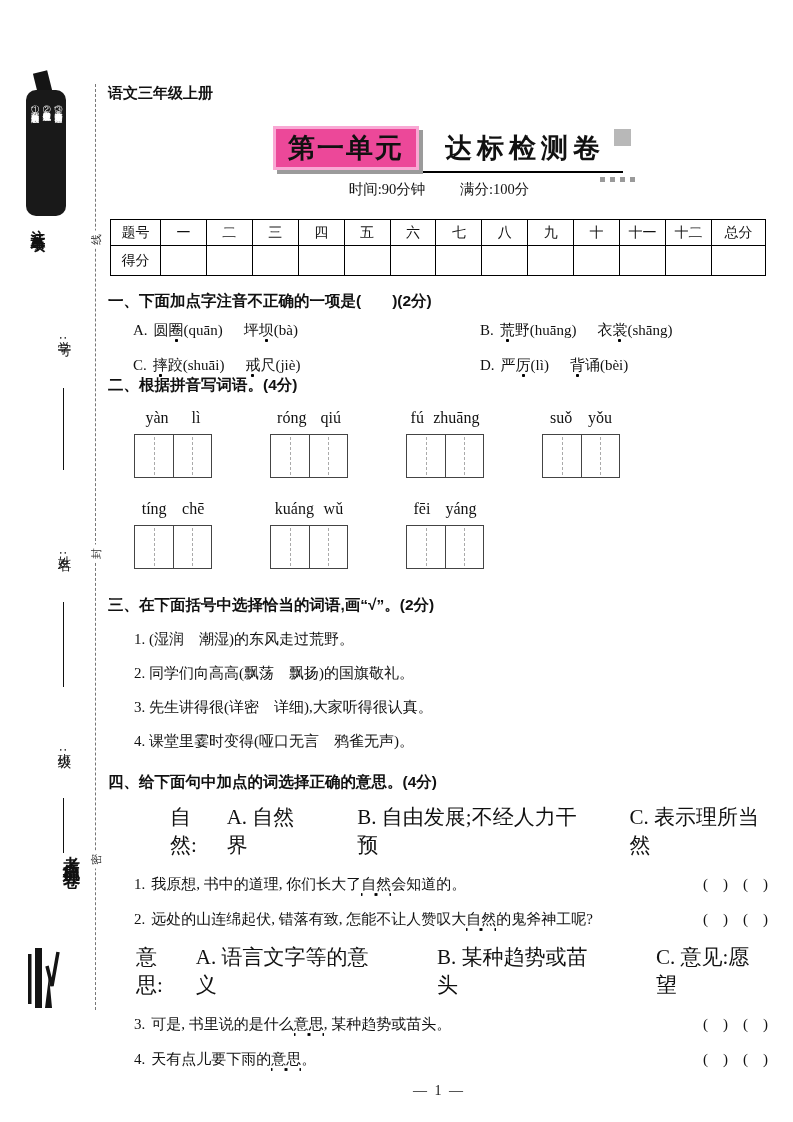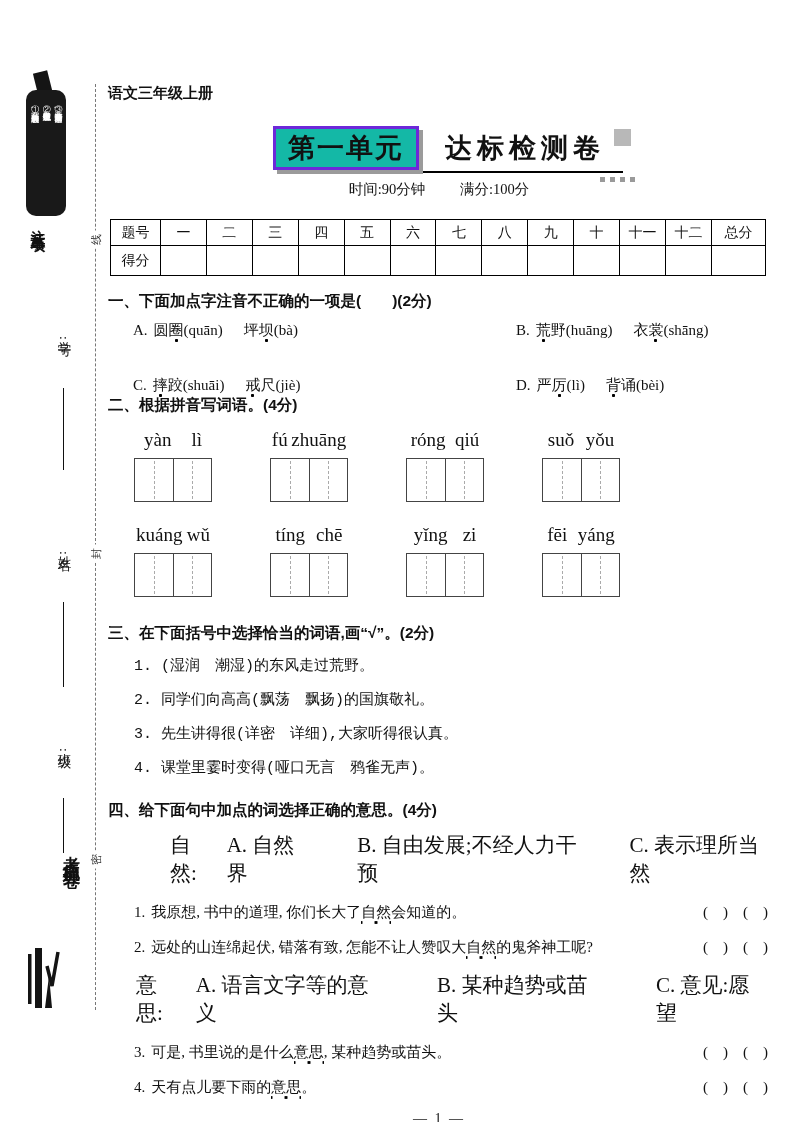--- a/index.html
+++ b/index.html
@@ -23,21 +23,21 @@
   .vline { position:absolute; left:63px; width:1px; background:#111; }
   .brand { position:absolute; left:60px; top:842px; writing-mode:vertical-rl;
     font-weight:bold; font-size:17px; letter-spacing:4px; font-family:"Liberation Sans",sans-serif; }
   .brand-logo { position:absolute; left:25px; top:946px; }
 
   
   .main { position:absolute; left:108px; top:0; width:662px; }
   .book-label { margin-top:84px; font-weight:bold; font-size:15px; }
 
   .title-row { position:relative; width:fit-content; margin:22px auto 0; display:flex; align-items:center; height:46px; }
-  .unit-box { position:relative; z-index:2; border:3px solid #6d28d9; background:#14b8a6;
+  .unit-box { position:relative; z-index:2; border:3px solid #f9a8d4; background:#ec4899;
     box-shadow:4px 4px 0 #9b9b9b; padding:1px 12px; font-size:27px; font-weight:bold;
     letter-spacing:2px; font-family:"Liberation Sans",sans-serif; }
   .exam-name { position:relative; z-index:2; font-size:27px; font-weight:bold;
     letter-spacing:5px; margin-left:26px; font-family:"Liberation Sans",sans-serif; }
   .baseline { position:absolute; bottom:-2px; left:142px; right:-18px; height:2px; background:#000; }
   .gq { position:absolute; right:-26px; top:4px; width:17px; height:17px; background:#b8b8b8; z-index:1; }
   .dots { position:absolute; right:-30px; bottom:-11px; display:flex; gap:5px; }
   .dots i { width:5px; height:5px; background:#9a9a9a; }
 
   .subtitle { text-align:center; margin-top:9px; font-size:14.5px; }
@@ -45,40 +45,40 @@
 
   .score-table { border-collapse:collapse; table-layout:fixed; width:656px; margin:20px 0 0 2px; font-size:14px;padding-left:48px; }
   .score-table td { border:1.3px solid #000; text-align:center; padding:0; }
   .score-table tr:first-child td { height:26px; }
   .score-table tr:last-child td { height:30px; }
   .score-table td.c0 { width:50px; }
   .score-table td.cl { width:54px; }
 
   .qtitle { font-weight:bold; font-size:15.5px; font-family:"Liberation Sans",sans-serif; }
   .q1t { margin-top:15px; }
-  .opt-grid { display:grid; grid-template-columns:347px 1fr; row-gap:16px; padding-left:25px; margin-top:9px; font-size:15px;gap:36px; }
+  .opt-grid { display:grid; grid-template-columns:347px 1fr; row-gap:16px; padding-left:25px; margin-top:9px; font-size:15px; }
   .opt .lab { margin-right:6px; }
   .opt .w2 { margin-left:1.4em; }
 
   .em { background-image:radial-gradient(circle,#000 1.3px,rgba(0,0,0,0) 1.9px);
     background-size:1em 5px; background-repeat:repeat-x; background-position:center bottom;
     padding-bottom:5px; }
 
   .q2t { }
   .py-row { display:flex; gap:58px; padding-left:26px; margin-top:13px; }
   .py-row.second { margin-top:22px; }
   .py-group { width:78px; }
-  .py { display:flex; justify-content:space-around; font-size:19px; margin-bottom:7px; }
+  .py { display:flex; justify-content:space-around; font-size:16px; margin-bottom:7px; }
   .wbox { width:78px; height:44px; border:1.5px solid #444; display:flex; background:#fff; }
   .wbox .cell { flex:1; position:relative; }
   .wbox .cell + .cell { border-left:1.5px solid #444; }
   .wbox .cell::after { content:""; position:absolute; left:50%; top:2px; bottom:2px; border-left:1px dashed #aaa; }
 
   .q3t { margin-top:26px; }
-  .q3-items { padding-left:26px; margin-top:6px; font-size:15px;font-family:Liberation Mono, monospace; }
+  .q3-items { padding-left:26px; margin-top:6px; font-size:15px; }
   .q3-items p { line-height:34px; }
 
   .q4t { margin-top:14px; }
   .meaning { display:flex; font-size:21px; margin-top:10px; }
   .meaning .mw { margin-right:12px; }
   .meaning .mb, .meaning .mc { margin-left:48px; }
   .meaning.m1 { padding-left:62px; }
   .meaning.m2 { padding-left:28px; margin-top:14px; }
   .sline { display:flex; justify-content:space-between; padding-left:26px; padding-right:2px; margin-top:16px; font-size:15px; }
   .sline .num { margin-right:6px; }
@@ -213,74 +213,64 @@
             <span>yàn</span>
             <span>lì</span>
           </div>
         <div class="wbox">
             <div class="cell"></div>
             <div class="cell"></div>
           </div>
       </div>
       <div class="py-group">
         <div class="py">
+            <span>róng</span>
+            <span>qiú</span>
+          </div>
+        <div class="wbox">
+            <div class="cell"></div>
+            <div class="cell"></div>
+          </div>
+      </div>
+      <div class="py-group">
+        <div class="py">
             <span>fú</span>
             <span>zhuāng</span>
           </div>
         <div class="wbox">
             <div class="cell"></div>
             <div class="cell"></div>
           </div>
       </div>
       <div class="py-group">
         <div class="py">
-            <span>róng</span>
-            <span>qiú</span>
-          </div>
-        <div class="wbox">
-            <div class="cell"></div>
-            <div class="cell"></div>
-          </div>
-      </div>
-      <div class="py-group">
-        <div class="py">
             <span>suǒ</span>
             <span>yǒu</span>
           </div>
         <div class="wbox">
             <div class="cell"></div>
             <div class="cell"></div>
           </div>
       </div>
     </div>
     <div class="py-row second">
       <div class="py-group">
         <div class="py">
+            <span>tíng</span>
+            <span>chē</span>
+          </div>
+        <div class="wbox">
+            <div class="cell"></div>
+            <div class="cell"></div>
+          </div>
+      </div>
+      <div class="py-group">
+        <div class="py">
             <span>kuáng</span>
             <span>wǔ</span>
-          </div>
-        <div class="wbox">
-            <div class="cell"></div>
-            <div class="cell"></div>
-          </div>
-      </div>
-      <div class="py-group">
-        <div class="py">
-            <span>tíng</span>
-            <span>chē</span>
-          </div>
-        <div class="wbox">
-            <div class="cell"></div>
-            <div class="cell"></div>
-          </div>
-      </div>
-      <div class="py-group">
-        <div class="py">
-            <span>yǐng</span>
-            <span>zi</span>
           </div>
         <div class="wbox">
             <div class="cell"></div>
             <div class="cell"></div>
           </div>
       </div>
       <div class="py-group">
         <div class="py">
             <span>fēi</span>
             <span>yáng</span>

